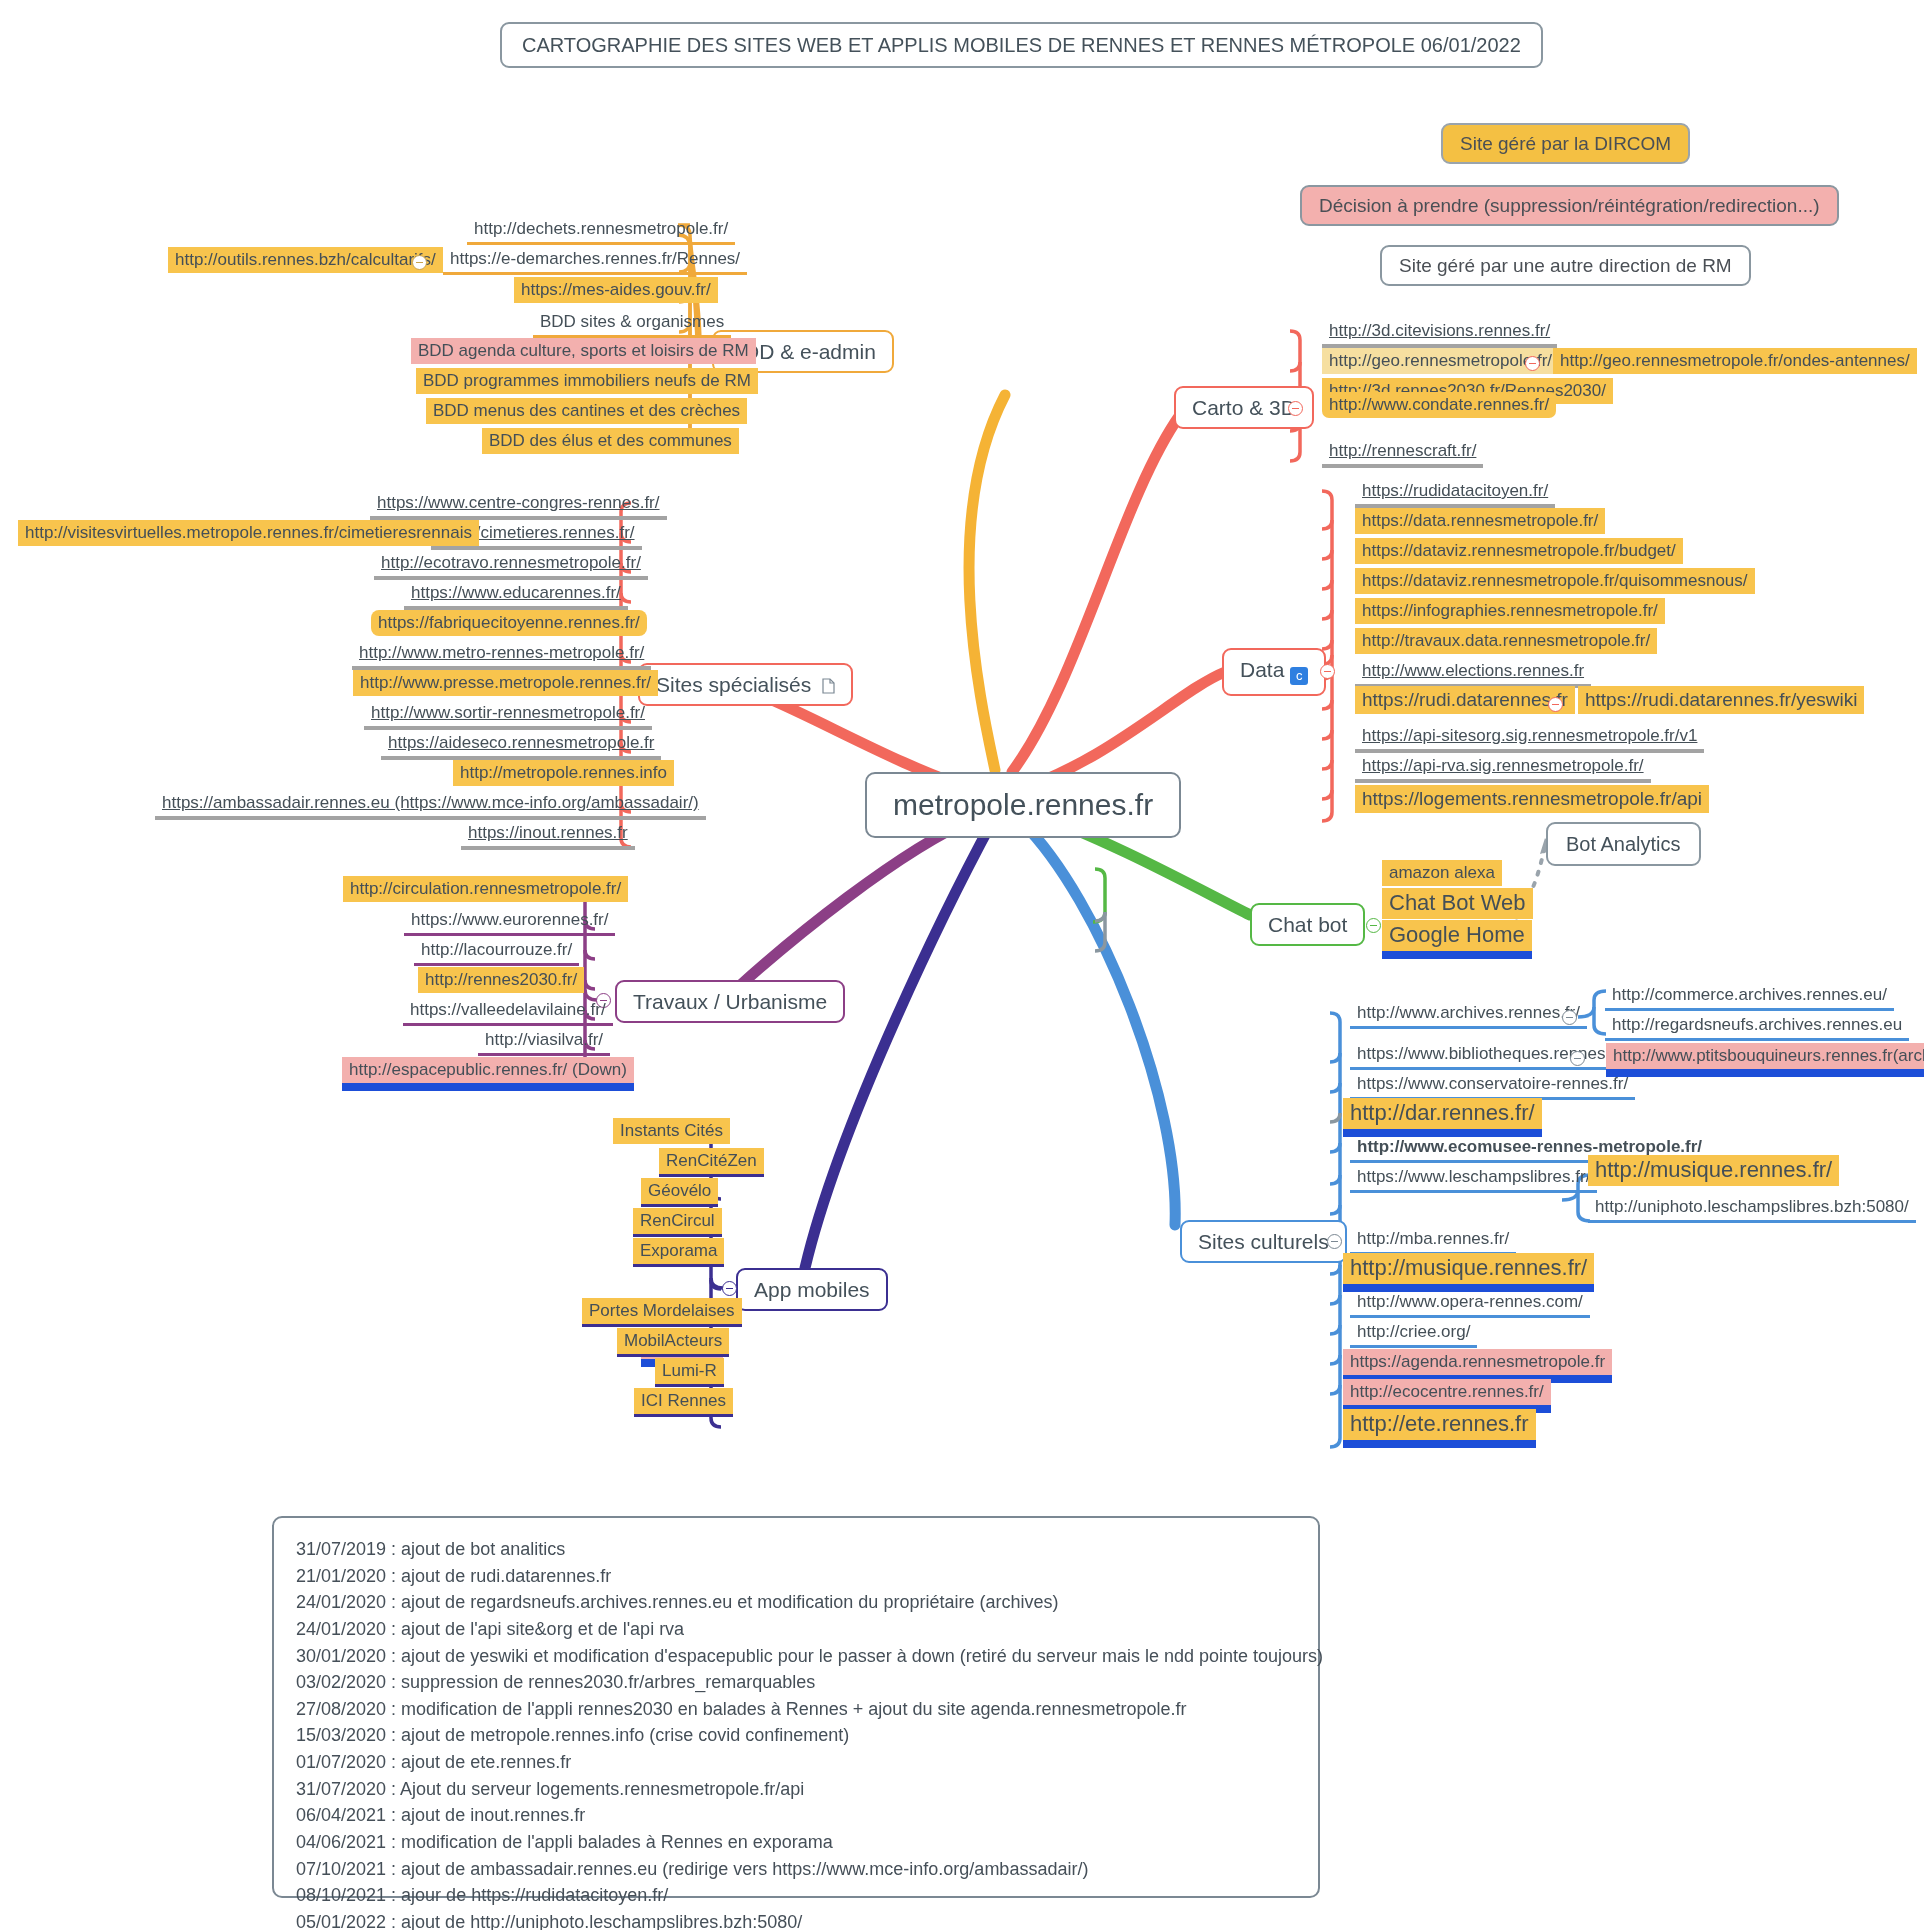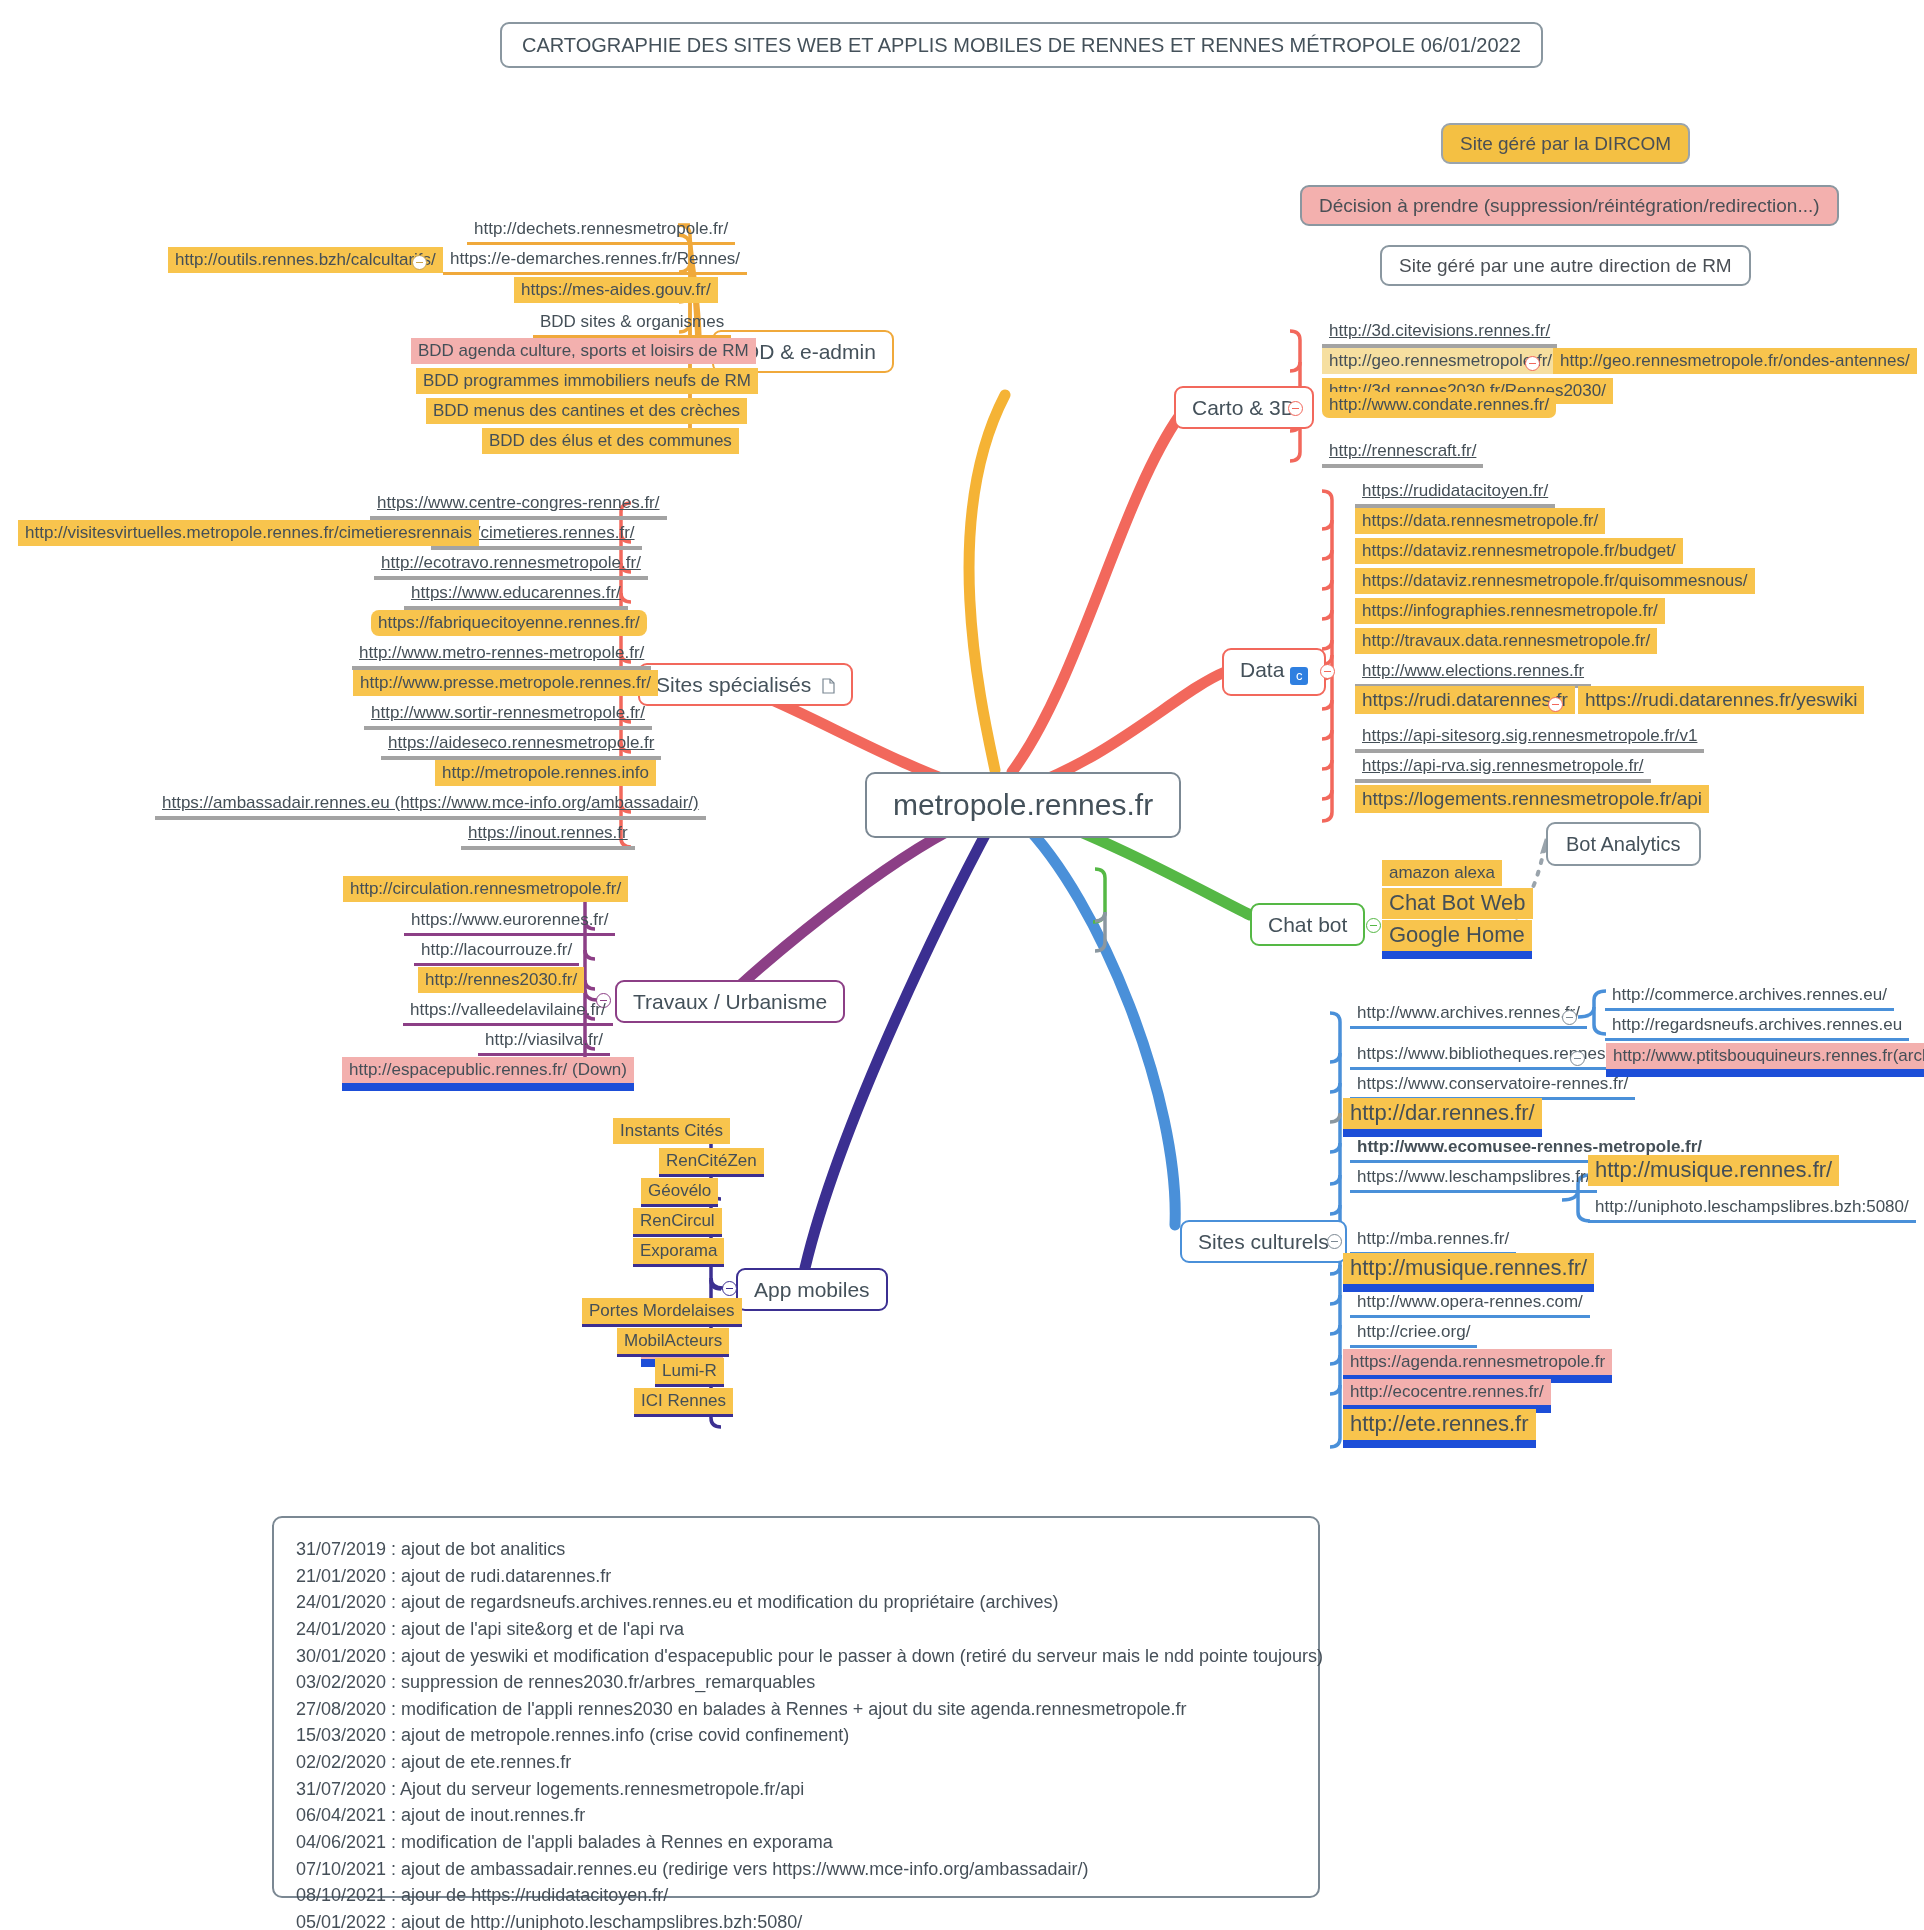--- a/index.html
+++ b/index.html
@@ -268,21 +268,21 @@
 <div class="node leaf u-red" style="left:431px; top:520px;">http://cimetieres.rennes.fr/</div>
 <div class="toggle tg-red" style="left:404px; top:529px;"></div>
 <div class="node leaf fill-yellow" style="left:18px; top:520px;">http://visitesvirtuelles.metropole.rennes.fr/cimetieresrennais</div>
 <div class="node leaf u-red" style="left:374px; top:550px;">http://ecotravo.rennesmetropole.fr/</div>
 <div class="node leaf u-red" style="left:404px; top:580px;">https://www.educarennes.fr/</div>
 <div class="node leaf fill-yellow" style="left:371px; top:610px;border-radius:8px;">https://fabriquecitoyenne.rennes.fr/</div>
 <div class="node leaf u-red" style="left:352px; top:640px;">http://www.metro-rennes-metropole.fr/</div>
 <div class="node leaf fill-yellow" style="left:353px; top:670px;">http://www.presse.metropole.rennes.fr/</div>
 <div class="node leaf u-red" style="left:364px; top:700px;">http://www.sortir-rennesmetropole.fr/</div>
 <div class="node leaf u-red" style="left:381px; top:730px;">https://aideseco.rennesmetropole.fr</div>
-<div class="node leaf fill-yellow" style="left:435px; top:760px;">http://metropole.rennes.info</div>
+<div class="node leaf fill-yellow" style="left:453px; top:760px;">http://metropole.rennes.info</div>
 <div class="node leaf u-red" style="left:155px; top:790px;">https://ambassadair.rennes.eu (https://www.mce-info.org/ambassadair/)</div>
 <div class="node leaf u-red" style="left:461px; top:820px;">https://inout.rennes.fr</div>
 
 <div class="node branch br-green" style="left:1250px; top:903px;">Chat bot</div>
 
 <div class="toggle tg-green" style="left:1366px; top:918px;"></div>
 
 <div class="node leaf fill-yellow" style="left:1382px; top:860px;">amazon alexa</div>
 <div class="node leaf fill-yellow big" style="left:1382px; top:888px;">Chat Bot Web</div>
 <div class="node leaf fill-yellow big u-grey" style="left:1382px; top:920px;">Google Home</div>
@@ -340,20 +340,20 @@
 
 <div class="changelog" style="left:272px; top:1516px; width:1048px; height:382px;">
   <div>31/07/2019 : ajout de bot analitics</div>
   <div>21/01/2020 : ajout de rudi.datarennes.fr</div>
   <div>24/01/2020 : ajout de regardsneufs.archives.rennes.eu et modification du propriétaire (archives)</div>
   <div>24/01/2020 : ajout de l'api site&amp;org et de l'api rva</div>
   <div>30/01/2020 : ajout de yeswiki et modification d'espacepublic pour le passer à down (retiré du serveur mais le ndd pointe toujours)</div>
   <div>03/02/2020 : suppression de rennes2030.fr/arbres_remarquables</div>
   <div>27/08/2020 : modification de l'appli rennes2030 en balades à Rennes  + ajout du site agenda.rennesmetropole.fr</div>
   <div>15/03/2020 : ajout de metropole.rennes.info (crise covid confinement)</div>
-  <div>02/02/2020 : ajout de ete.rennes.fr</div>
+  <div>01/07/2020 : ajout de ete.rennes.fr</div>
   <div>31/07/2020 : Ajout du serveur logements.rennesmetropole.fr/api</div>
   <div>06/04/2021 : ajout de inout.rennes.fr</div>
   <div>04/06/2021 : modification de l'appli balades à Rennes en exporama</div>
   <div>07/10/2021 : ajout de ambassadair.rennes.eu (redirige vers https://www.mce-info.org/ambassadair/)</div>
   <div>08/10/2021 : ajour de https://rudidatacitoyen.fr/</div>
   <div>05/01/2022 : ajout de http://uniphoto.leschampslibres.bzh:5080/</div>
 </div>
 
 </body></html>

